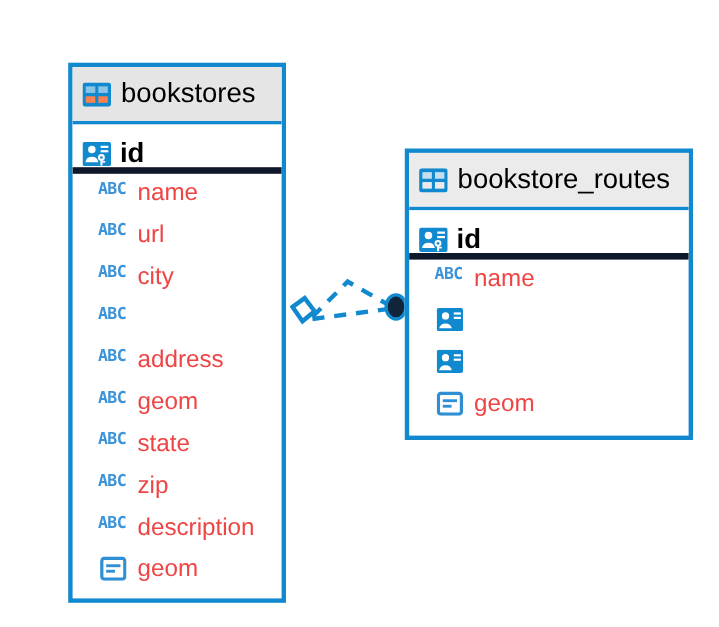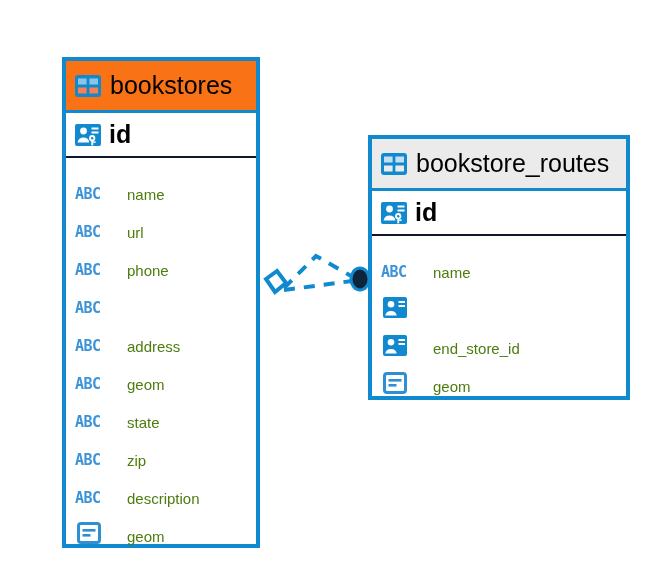--- a/index.html
+++ b/index.html
@@ -24,59 +24,59 @@
     background: #ffffff;
   }
   .entity-header {
     display: flex;
     align-items: center;
     box-sizing: border-box;
     height: 49px;
     padding-left: 9px;
     gap: 9px;
   }
-  .entity-header.accent { background: #f97316; }
+  .entity-header.accent { background: #e5e5e5; }
   .entity-header.plain  { background: #EBEBEB; }
   .entity-title {
     font-size: 25px;
     color: #000000;
     line-height: 1;
     white-space: nowrap;
   }
 
   .pk-row {
     display: flex;
-    align-items: center;
+    align-items: flex-end;
     box-sizing: border-box;
     height: 48px;
     padding-left: 9px;
     gap: 8px;
     border-top: 3px solid #1189CF;
-    border-bottom: 2px solid #0f172a;
+    border-bottom: 6px solid #0f172a;
     background: #ffffff;
   }
   .pk-label {
     font-size: 25px;
     font-weight: bold;
     color: #000000;
     line-height: 1;
   }
 
   .field-list { padding: 6px 0 6px 0; }
   .field-row {
     display: flex;
-    align-items: flex-end;
+    align-items: flex-start;
     box-sizing: border-box;
     height: 38px;
-    padding-left: 9px;
-    gap: 24px;
+    padding-left: 23px;
+    gap: 8px;
   }
   .field-label {
-    font-size: 15px;
-    color: #4d7c0f;
+    font-size: 22px;
+    color: #ef4444;
     line-height: 1;
     white-space: nowrap;
   }
 
   
   .icon {
     flex: 0 0 auto;
     display: inline-flex;
     align-items: center;
     justify-content: center;
@@ -159,21 +159,21 @@
         <span class="field-label">name</span>
       </div>
 
       <div class="field-row">
         <span class="abc-icon">ABC</span>
         <span class="field-label">url</span>
       </div>
 
       <div class="field-row">
         <span class="abc-icon">ABC</span>
-        <span class="field-label">phone</span>
+        <span class="field-label">city</span>
       </div>
 
       <div class="field-row">
         <span class="abc-icon">ABC</span>
       </div>
 
       <div class="field-row">
         <span class="abc-icon">ABC</span>
         <span class="field-label">address</span>
       </div>
@@ -266,21 +266,20 @@
       <div class="field-row">
         <span class="icon" style="width:28px">
           <svg width="24" height="21" viewBox="0 0 24 21">
             <rect x="0" y="0" width="24" height="21" rx="2" fill="#1189CF"></rect>
             <circle cx="8" cy="7.2" r="3.3" fill="#ffffff"></circle>
             <path d="M2.2 18.5 a6 6 0 0 1 11.6 0 Z" fill="#ffffff"></path>
             <rect x="15.5" y="4" width="6.5" height="2" fill="#ffffff"></rect>
             <rect x="15.5" y="8" width="6.5" height="2" fill="#ffffff"></rect>
           </svg>
         </span>
-        <span class="field-label">end_store_id</span>
       </div>
 
       <div class="field-row">
         <span class="icon" style="width:28px">
           <svg width="24" height="22" viewBox="0 0 24 22">
             <rect x="1.5" y="1.5" width="21" height="19" rx="2.5" fill="#ffffff" stroke="#2E8FD4" stroke-width="3"></rect>
             <rect x="5.5" y="7" width="13" height="2.6" fill="#2E8FD4"></rect>
             <rect x="5.5" y="12" width="8" height="2.6" fill="#2E8FD4"></rect>
           </svg>
         </span>

